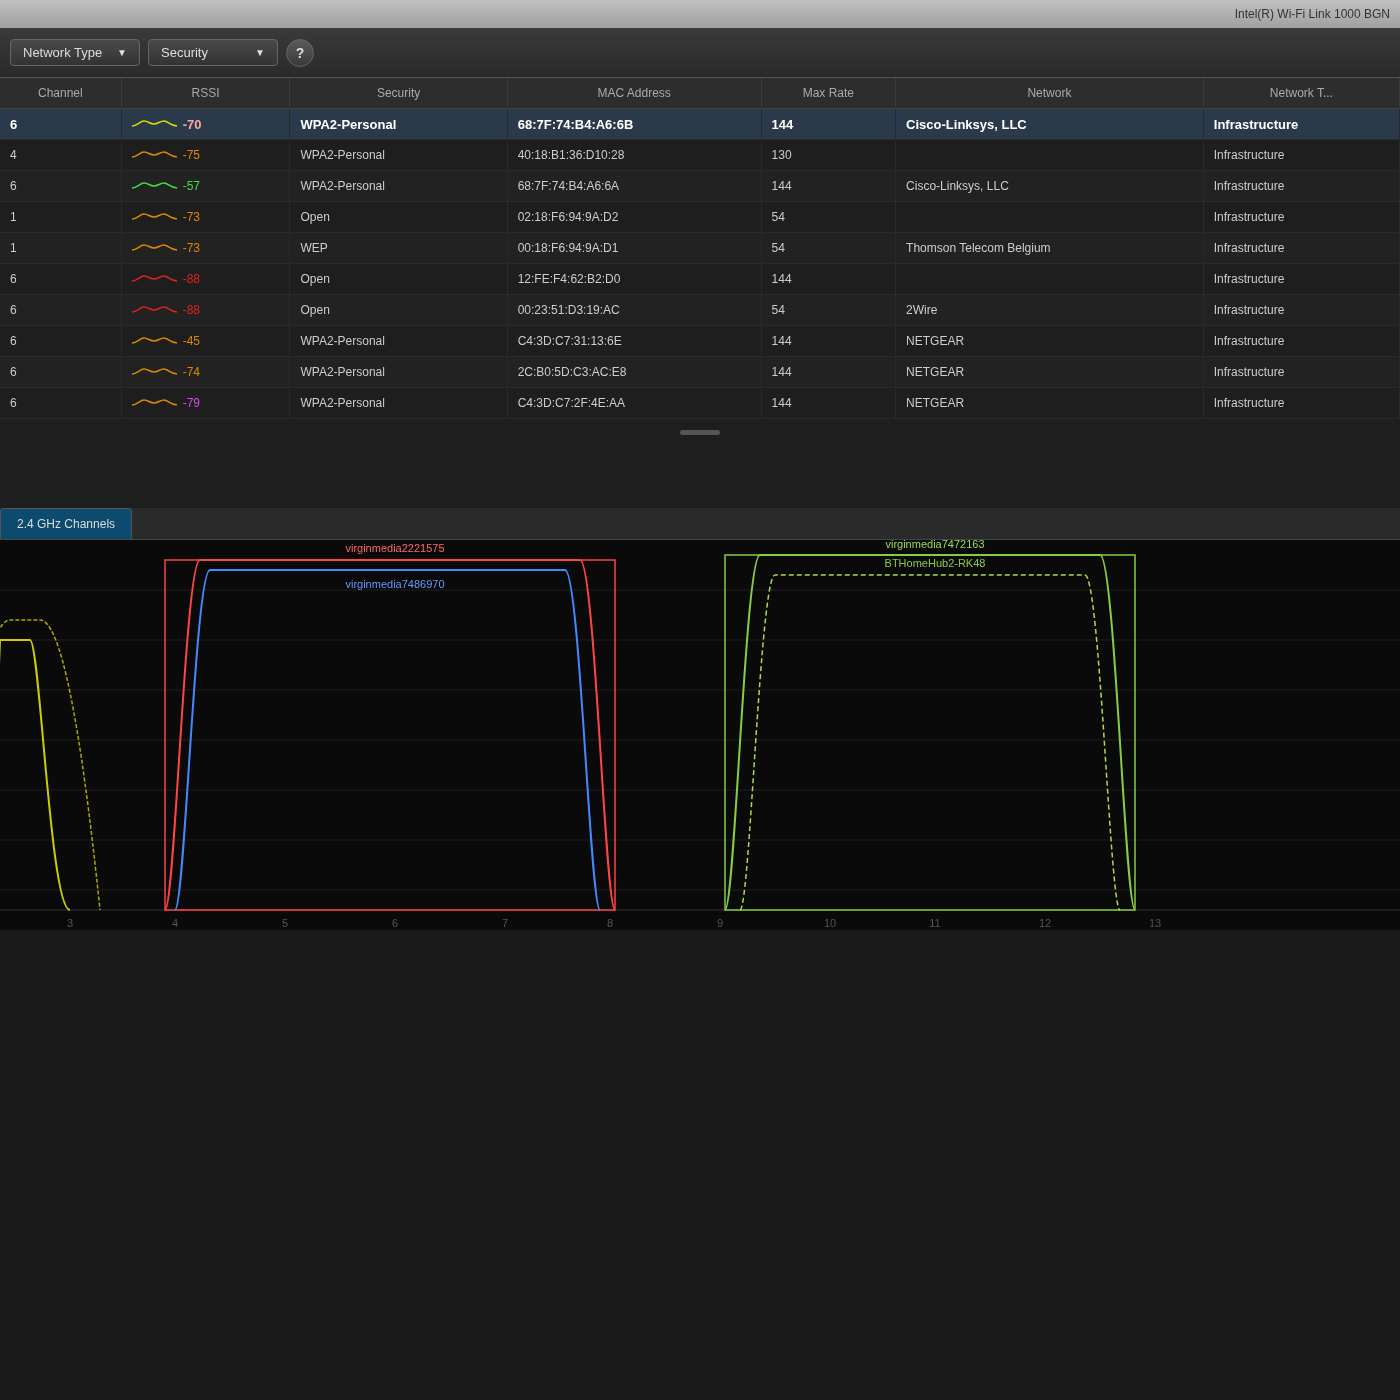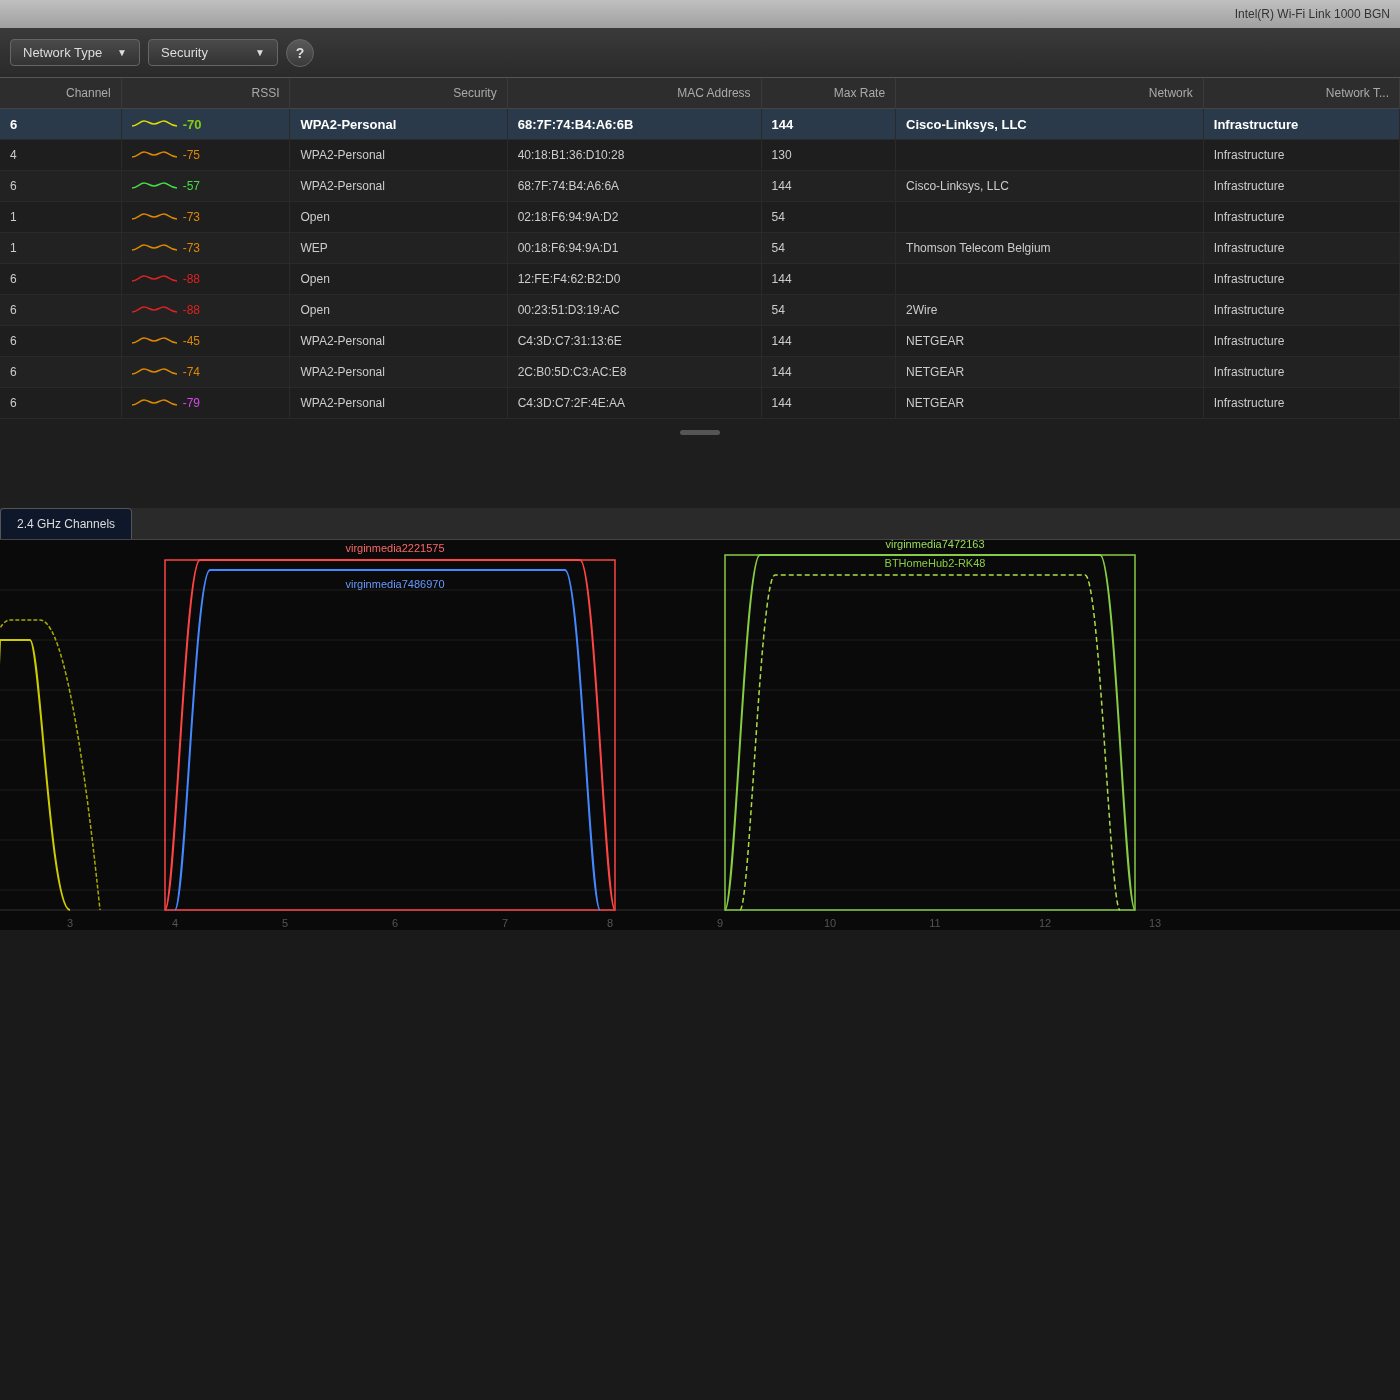--- a/index.html
+++ b/index.html
@@ -79,21 +79,21 @@
     table {
       width: 100%;
       border-collapse: collapse;
     }
     thead tr {
       background: #2d2d2d;
       border-bottom: 1px solid #444;
     }
     thead th {
       padding: 8px 10px;
-      text-align: right;
+      text-align: center;
       font-weight: normal;
       color: #aaa;
       font-size: 12px;
       border-right: 1px solid #3a3a3a;
       white-space: nowrap;
       margin-left: 8px;
     }
     tbody tr {
       border-bottom: 1px solid #2a2a2a;
     }
@@ -151,21 +151,21 @@
       background: #333;
       border: 1px solid #555;
       border-bottom: none;
       color: #aaa;
       font-size: 12px;
       cursor: pointer;
       margin-right: 2px;
       border-radius: 4px 4px 0 0;
     }
     .tab.active {
-      background: #0f172a;
+      background: #0c4a6e;
       color: #ddd;
     }
 
     
     .chart-area {
       background: #0a0a0a;
       flex: 1;
       position: relative;
       height: 390px;
       overflow: hidden;
@@ -228,21 +228,21 @@
       </tr>
     </thead>
     <tbody id="table-body">
     <tr>
       <td style="font-weight:bold; color:#fff;">6</td>
       <td style="font-weight:bold; color:#fff;">
         <div class="signal-cell">
           <svg viewBox="0 0 45 16" style="width:45px;height:16px;display:inline-block;vertical-align:middle">
       <path d="M0,10 C5,10 8,5 12,5 C16,5 18,8 22,8 C26,8 28,5 32,5 C36,5 38,10 45,10" fill="none" stroke="#dddd00" stroke-width="1.5"></path>
     </svg>
-          <span style="color:#84cc16">-70</span>
+          <span style="color:#fca5a5">-70</span>
         </div>
       </td>
       <td style="font-weight:bold; color:#fff;">WPA2-Personal</td>
       <td style="font-weight:bold; color:#fff;">68:7F:74:B4:A6:6B</td>
       <td style="font-weight:bold; color:#fff;">144</td>
       <td style="font-weight:bold; color:#fff;">Cisco-Linksys, LLC</td>
       <td style="font-weight:bold; color:#fff;">Infrastructure</td>
     </tr>
         <tr>
       <td style="">4</td>

